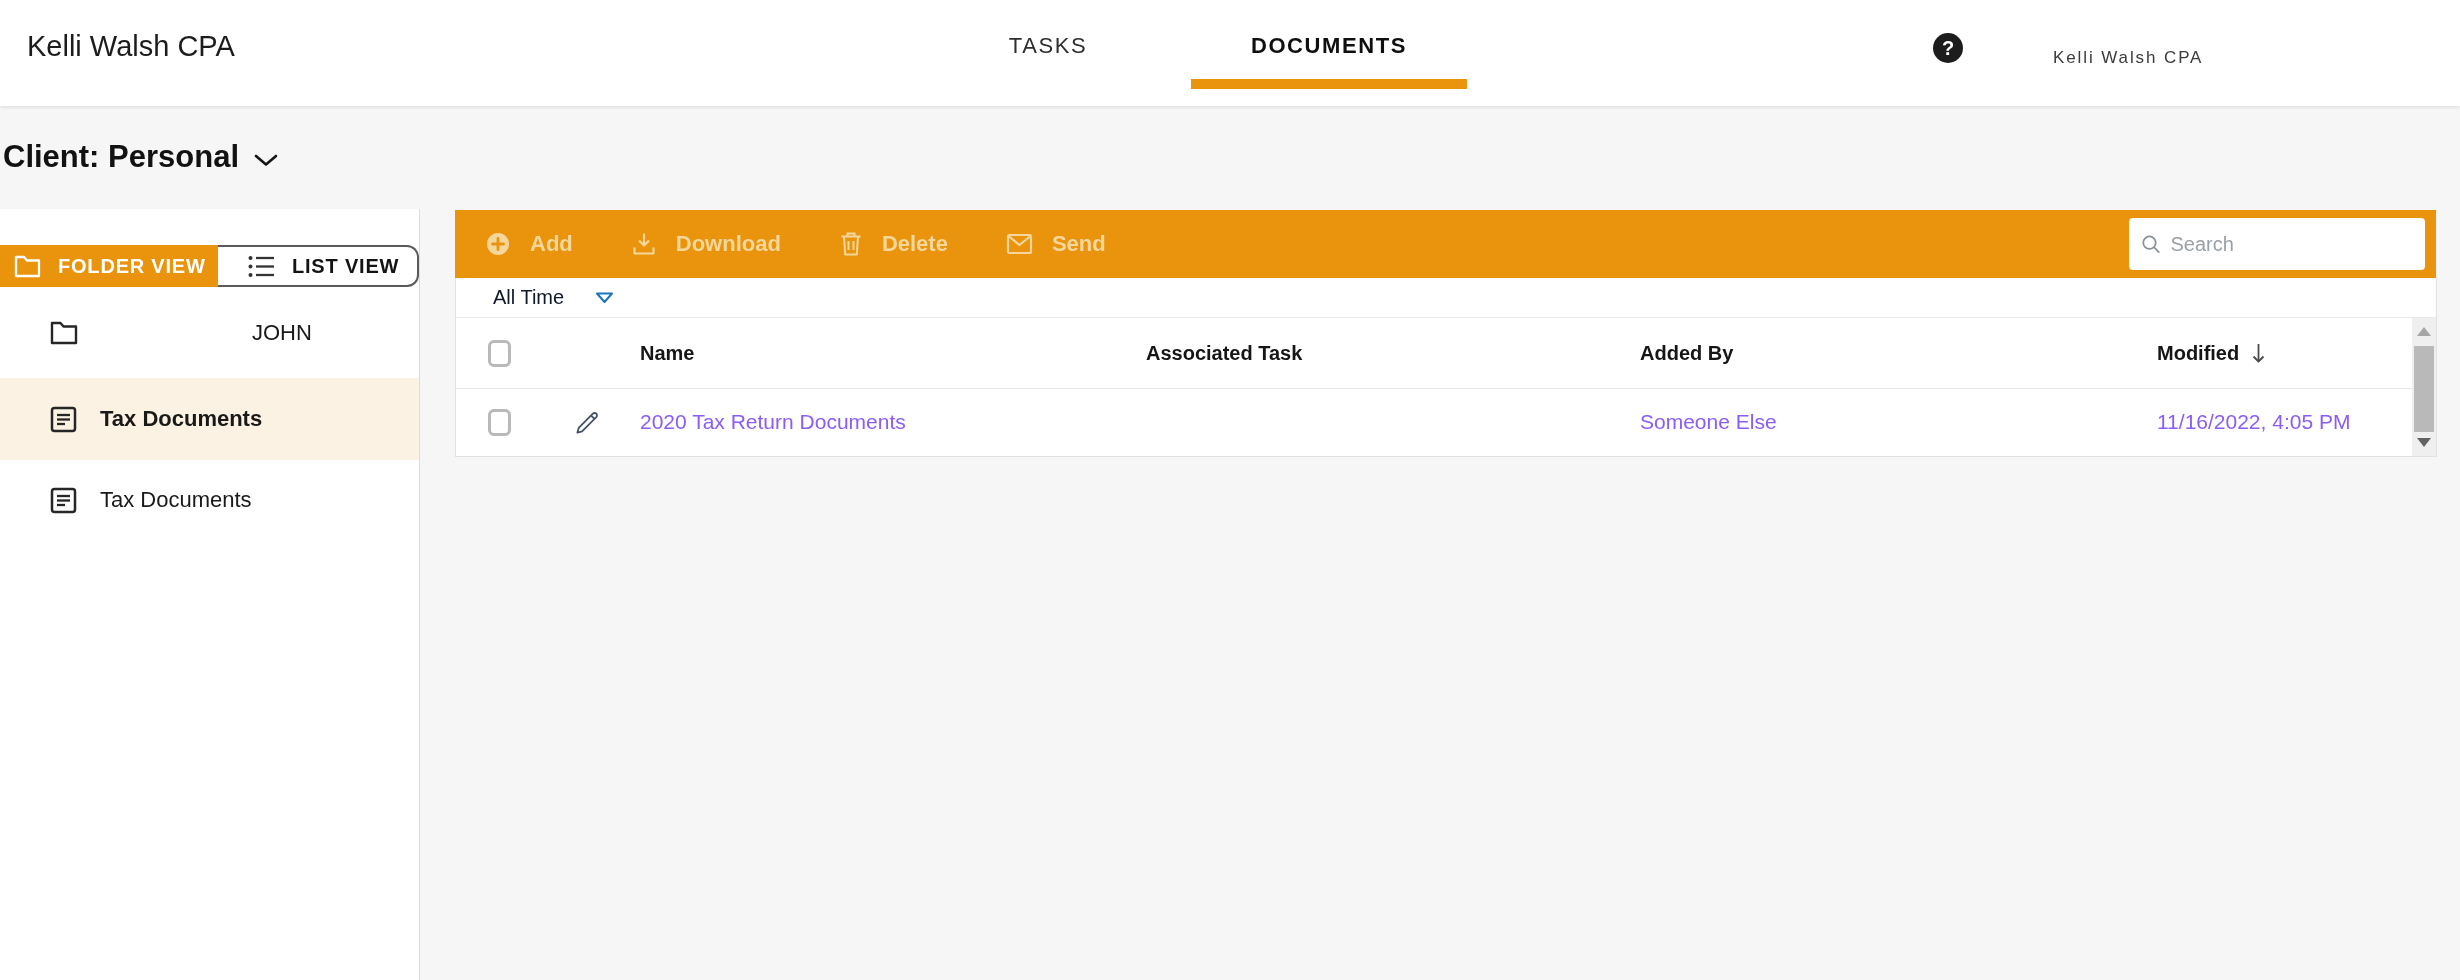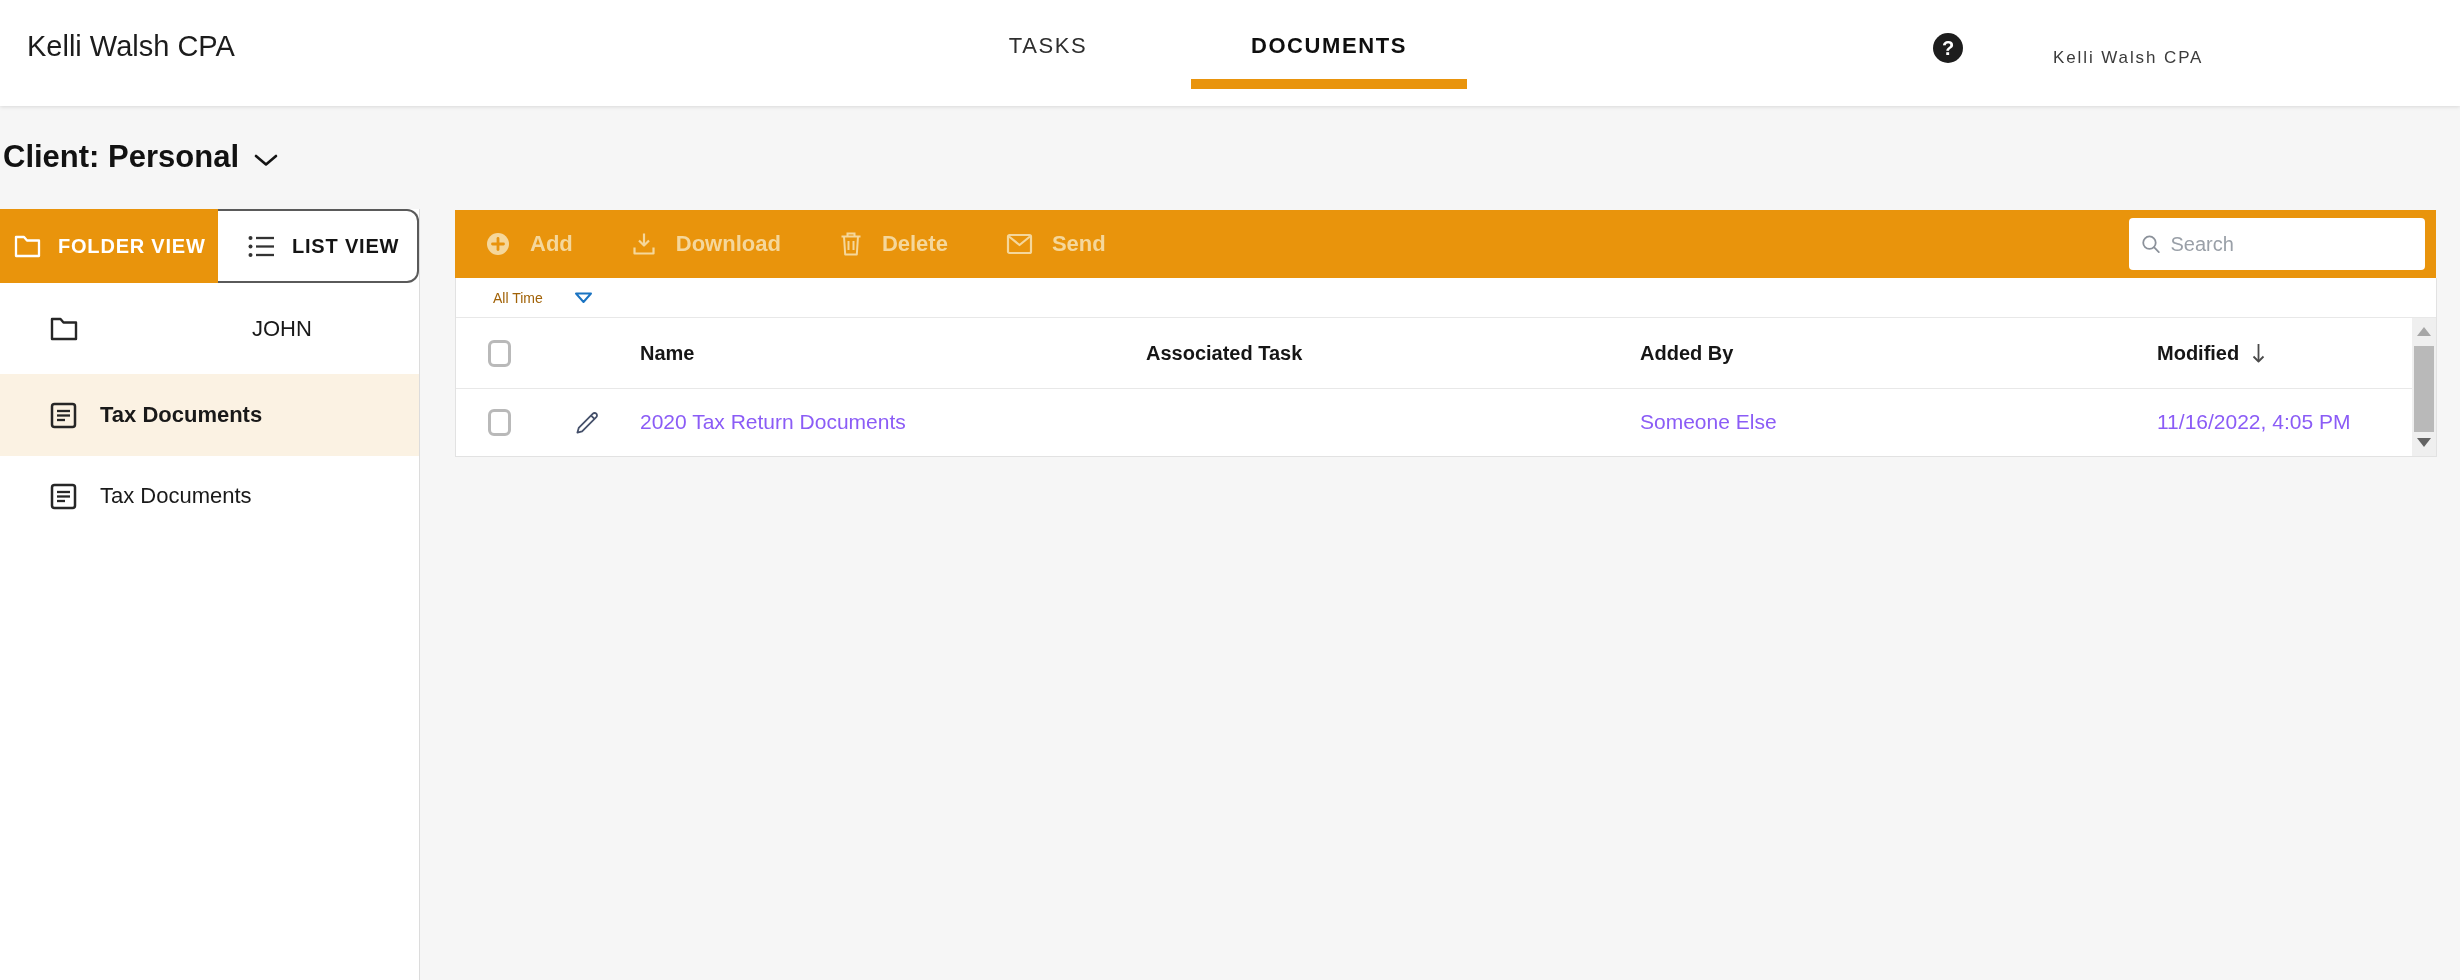--- a/index.html
+++ b/index.html
@@ -22,21 +22,21 @@
   .account { position:absolute; left:2053px; top:48px; font-size:17px; letter-spacing:1.9px; color:#3b3b3b; cursor:pointer; }
 
   
   .client { position:absolute; left:3px; top:134px; height:46px; display:flex; align-items:center; gap:15px;
             font-size:31px; font-weight:bold; color:#121212; cursor:pointer; }
   .client svg { margin-top:6px; }
 
   
   .sidebar { position:absolute; left:0; top:209px; width:420px; bottom:0; background:#fff;
              border-right:1px solid #dcdcdc; }
-  .toggle { display:flex; height:74px; }
+  .toggle { display:flex; height:42px;margin-top:36px; }
   .btn-folder-view { flex:0 0 218px; background:#E9940C; color:#fff; display:flex; align-items:center;
                      font-weight:bold; font-size:20px; letter-spacing:0.8px; cursor:pointer; }
   .btn-folder-view svg { margin-left:14px; }
   .btn-folder-view .lbl { margin-left:17px; }
   .btn-list-view { flex:1; background:#fff; border:2px solid #5a5a5a; border-left:none;
                    border-radius:0 12px 12px 0; display:flex; align-items:center;
                    font-weight:bold; font-size:20px; letter-spacing:0.8px; color:#141414; cursor:pointer; }
   .btn-list-view svg { margin-left:29px; }
   .btn-list-view .lbl { margin-left:17px; }
 
@@ -56,21 +56,21 @@
             display:flex; align-items:center; padding:7px 12px; }
   .search input { border:none; outline:none; font-size:20px; color:#444; width:100%; margin-left:9px;
                   font-family:"Liberation Sans", sans-serif; background:transparent; }
   .search input::placeholder { color:#9aa0a8; }
 
   
   .card { position:absolute; left:455px; top:278px; width:1982px; height:179px; background:#fff;
           border:1px solid #e2e2e2; border-top:none; }
   .filter-row { height:40px; display:flex; align-items:center; padding-left:37px;
                 border-bottom:1px solid #e8e8e8; }
-  .all-time { display:flex; align-items:center; gap:30px; color:#a16207; font-size:14px; cursor:pointer; }
+  .all-time { display:flex; align-items:center; gap:30px; color:#0f172a; font-size:20px; cursor:pointer; }
   .thead { position:relative; height:71px; border-bottom:1px solid #e8e8e8;
            font-weight:bold; font-size:20px; color:#161616; }
   .trow  { position:relative; height:66px; font-size:21px; color:#8b5cf6; }
   .cell { position:absolute; top:0; bottom:0; display:flex; align-items:center; }
   .c-check { left:32px; } .c-edit { left:118px; } .c-name { left:184px; }
   .c-task { left:690px; } .c-added { left:1184px; } .c-mod { left:1701px; gap:12px; }
   .checkbox { width:23px; height:27px; border:3px solid #b9b9b9; border-radius:6px; background:#fff; cursor:pointer; }
 
   
   .scrollbar { position:absolute; top:40px; right:0; width:24px; height:138px; background:#efefef; }

